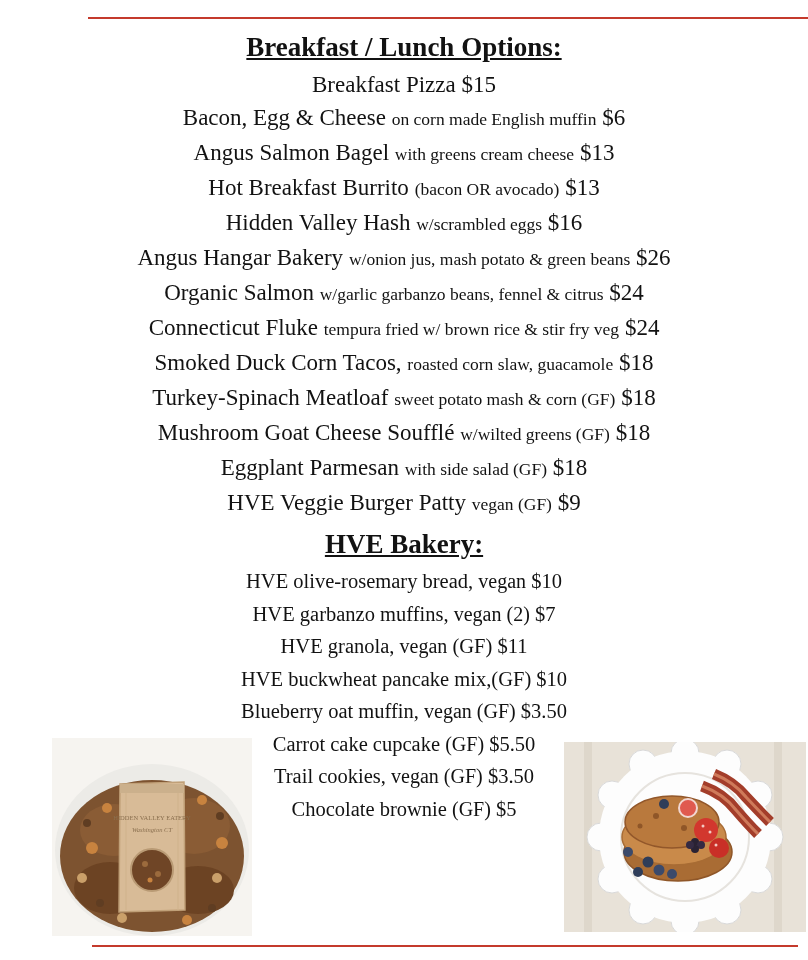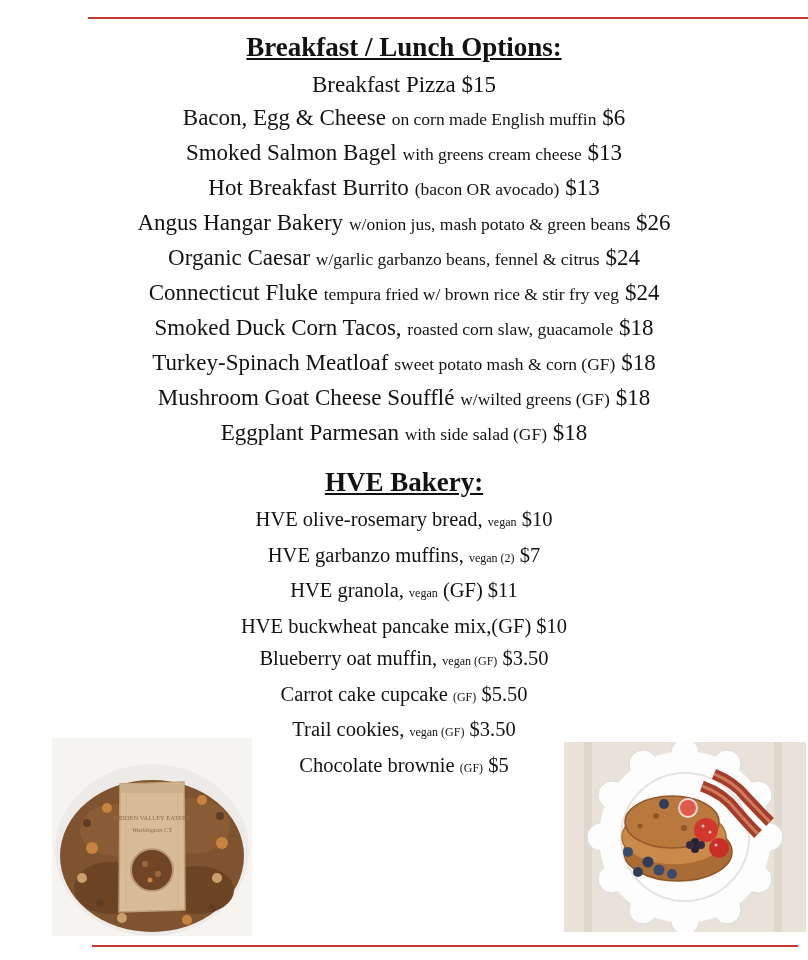--- a/index.html
+++ b/index.html
@@ -9,50 +9,52 @@
     font-family:"Liberation Serif", serif;
   }
   .rule{position:absolute;height:2px;background:#c43a2c;}
   .rule-top{top:17px;left:88px;width:720px;}
   .rule-bottom{top:945px;left:92px;width:706px;}
   .menu{padding-top:30px;text-align:center;}
   .heading{
     font-size:27px;font-weight:bold;text-decoration:underline;
     line-height:34px;margin:0 0 4px 0;
   }
-  .bakery-heading{margin-top:14px;}
+  .bakery-heading{margin-top:6px;}
   .row{line-height:33px;font-size:23px;white-space:nowrap;}
   .row .ds{font-size:17.5px;}
   .bakery .row{line-height:32.5px;font-size:20.5px;}
-  .bakery .row .ds{font-size:12px;}
+  .bakery .row .ds{font-size:20px;}
   .ds:empty{display:none;}
   .photo{position:absolute;}
   .photo-left{left:52px;top:738px;width:200px;height:198px;}
   .photo-right{left:564px;top:742px;width:242px;height:190px;}
 </style>
 </head>
 <body>
 
 <div class="rule rule-top"></div>
 
 <div class="menu">
   <div class="heading">Breakfast / Lunch Options:</div>
 
   <div>
     <div class="row"><span class="nm">Breakfast Pizza</span>  <span class="pr">$15</span></div>
     <div class="row"><span class="nm">Bacon, Egg &amp; Cheese</span> <span class="ds">on corn made English muffin</span> <span class="pr">$6</span></div>
-    <div class="row"><span class="nm">Smoked Salmon Bagel</span> <span class="ds">with greens cream cheese</span> <span class="pr">$13</span></div>
+    <div class="row"><span class="nm">Angus Salmon Bagel</span> <span class="ds">with greens cream cheese</span> <span class="pr">$13</span></div>
     <div class="row"><span class="nm">Hot Breakfast Burrito</span> <span class="ds">(bacon OR avocado)</span> <span class="pr">$13</span></div>
+    <div class="row"><span class="nm">Hidden Valley Hash</span> <span class="ds">w/scrambled eggs</span> <span class="pr">$16</span></div>
     <div class="row"><span class="nm">Angus Hangar Bakery</span> <span class="ds">w/onion jus, mash potato &amp; green beans</span> <span class="pr">$26</span></div>
-    <div class="row"><span class="nm">Organic Caesar</span> <span class="ds">w/garlic garbanzo beans, fennel &amp; citrus</span> <span class="pr">$24</span></div>
+    <div class="row"><span class="nm">Organic Salmon</span> <span class="ds">w/garlic garbanzo beans, fennel &amp; citrus</span> <span class="pr">$24</span></div>
     <div class="row"><span class="nm">Connecticut Fluke</span> <span class="ds">tempura fried w/ brown rice &amp; stir fry veg</span> <span class="pr">$24</span></div>
     <div class="row"><span class="nm">Smoked Duck Corn Tacos,</span> <span class="ds">roasted corn slaw, guacamole</span> <span class="pr">$18</span></div>
     <div class="row"><span class="nm">Turkey-Spinach Meatloaf</span> <span class="ds">sweet potato mash &amp; corn (GF)</span> <span class="pr">$18</span></div>
     <div class="row"><span class="nm">Mushroom Goat Cheese Soufflé</span> <span class="ds">w/wilted greens (GF)</span> <span class="pr">$18</span></div>
     <div class="row"><span class="nm">Eggplant Parmesan</span> <span class="ds">with side salad (GF)</span> <span class="pr">$18</span></div>
+    <div class="row"><span class="nm">HVE Veggie Burger Patty</span> <span class="ds">vegan (GF)</span> <span class="pr">$9</span></div>
   </div>
 
   <div class="heading bakery-heading">HVE Bakery:</div>
 
   <div class="bakery">
     <div class="row"><span class="nm">HVE olive-rosemary bread,</span> <span class="ds">vegan</span> <span class="pr">$10</span></div>
     <div class="row"><span class="nm">HVE garbanzo muffins,</span> <span class="ds">vegan (2)</span> <span class="pr">$7</span></div>
     <div class="row"><span class="nm">HVE granola,</span> <span class="ds">vegan</span> <span class="pr">(GF) $11</span></div>
     <div class="row"><span class="nm">HVE buckwheat pancake mix,(GF)</span>  <span class="pr">$10</span></div>
     <div class="row"><span class="nm">Blueberry oat muffin,</span> <span class="ds">vegan (GF)</span> <span class="pr">$3.50</span></div>

